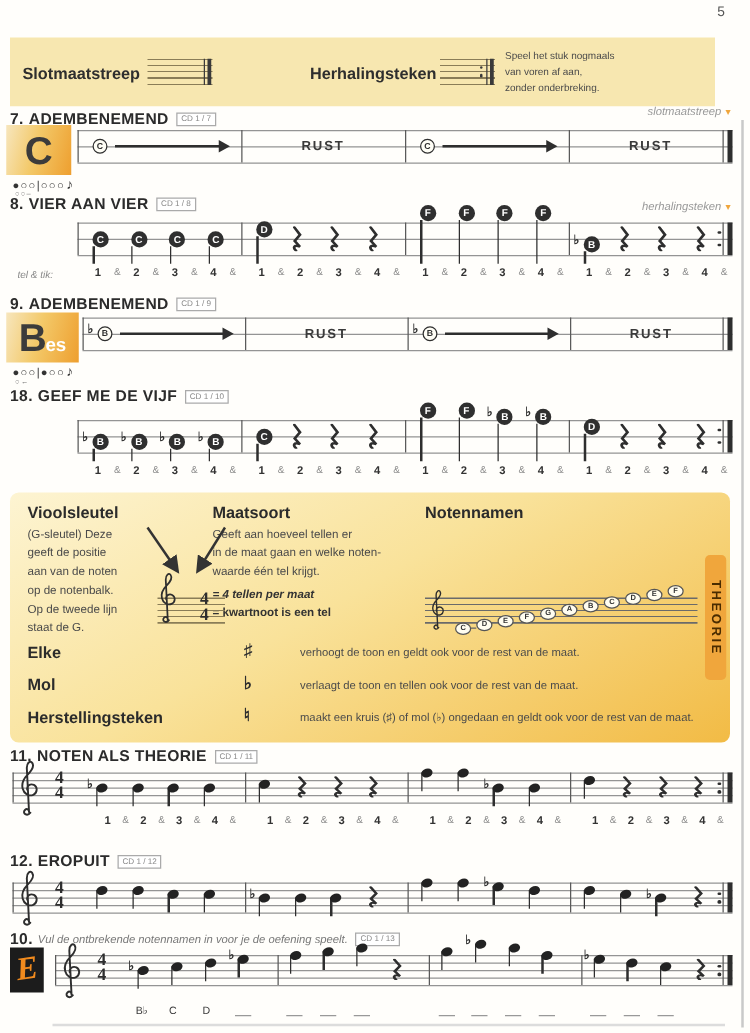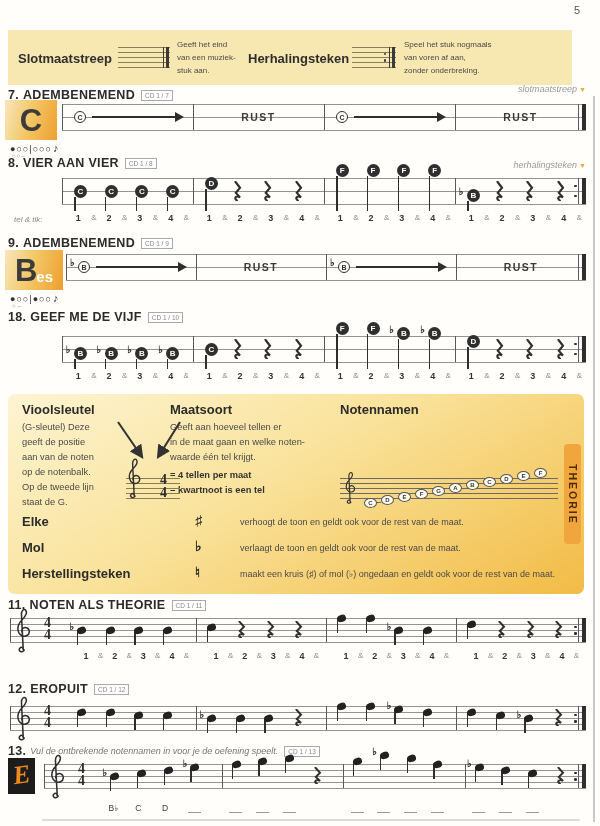--- a/index.html
+++ b/index.html
@@ -80,23 +80,20 @@
 
 <div class="page">
   <div class="pagenum">5</div>
 
   <div class="defbox">
     <span class="defterm" style="left:10px;">Slotmaatstreep</span>
     <span class="bargl" style="left:110px;width:52px;">
         <span class="thin"></span>
         <span class="thick"></span>
       </span>
-    <span class="defdesc" style="left:169px;width:70px;">Geeft het eind
-van een muziek-
-stuk aan.</span>
     <span class="defterm" style="left:240px;">Herhalingsteken</span>
     <span class="bargl" style="left:344px;width:44px;">
         <span class="dot" style="top:5.5px;"></span>
         <span class="dot" style="top:12px;"></span>
         <span class="thin"></span>
         <span class="thick"></span>
       </span>
     <span class="defdesc" style="left:396px;width:110px;">Speel het stuk nogmaals
 van voren af aan,
 zonder onderbreking.</span>
@@ -362,21 +359,21 @@
     <div class="tbody" style="left:14px;top:26px;width:120px;">(G-sleutel) Deze
 geeft de positie
 aan van de noten
 op de notenbalk.
 Op de tweede lijn
 staat de G.</div>
     <div class="thead" style="left:162px;top:8px;">Maatsoort</div>
     <div class="tbody" style="left:162px;top:26px;width:180px;">Geeft aan hoeveel tellen er
 in de maat gaan en welke noten-
 waarde één tel krijgt.</div>
-    <div class="teq" style="left:162px;top:76px;">= 4 tellen per maat</div>
+    <div class="teq" style="left:162px;top:76px;font-style:italic;">= 4 tellen per maat</div>
     <div class="teq" style="left:162px;top:91px;">= kwartnoot is een tel</div>
 
     <svg style="position:absolute;left:100px;top:26px;" width="80" height="40">
       <defs>
           <marker id="ah" markerWidth="7" markerHeight="7" refX="4" refY="3.5" orient="auto">
             <path d="M0 0 L7 3.5 L0 7 Z" fill="#333"></path>
           </marker>
         </defs>
       <line x1="10" y1="2" x2="32" y2="34" stroke="#333" stroke-width="2" marker-end="url(#ah)"></line>
       <line x1="72" y1="2" x2="52" y2="34" stroke="#333" stroke-width="2" marker-end="url(#ah)"></line>
@@ -406,21 +403,21 @@
         <div class="nnl" style="left: 160px; top: 3.5px;">D</div>
         <div class="nnl" style="left: 177px; top: 0.5px;">E</div>
         <div class="nnl" style="left: 194px; top: -2.5px;">F</div>
       </div>
 
     <div class="trowterm" style="top:120px;">Elke</div>
     <div class="trowsym" style="top:118px;">♯</div>
     <div class="trowdesc" style="top:123px;">verhoogt de toon en geldt ook voor de rest van de maat.</div>
     <div class="trowterm" style="top:146px;">Mol</div>
     <div class="trowsym" style="top:144px;">♭</div>
-    <div class="trowdesc" style="top:149px;">verlaagt de toon en geldt ook voor de rest van de maat.</div>
+    <div class="trowdesc" style="top:149px;">verlaagt de toon en tellen ook voor de rest van de maat.</div>
     <div class="trowterm" style="top:172px;">Herstellingsteken</div>
     <div class="trowsym" style="top:170px;">♮</div>
     <div class="trowdesc" style="top:175px;">maakt een kruis (♯) of mol (♭) ongedaan en geldt ook voor de rest van de maat.</div>
 
     <div class="theotab">
         <span>THEORIE</span>
       </div>
   </div>
 
   <div class="sec" style="top:598px;">
@@ -583,21 +580,21 @@
         <div class="nhead" style="left: 514.3px; top: 8.8px;"></div>
         <div class="stem" style="left: 514.3px; top: 12px; height: 15px;"></div>
         <div class="qrest" style="left: 543.4px; top: 3px;"><svg width="11" height="17" viewBox="0 0 11 22" preserveAspectRatio="none">
             <path d="M3.5 1 L8 7.5 L3.8 13 L8 18 C3.5 15.5 2 19 4.8 21.5" fill="none" stroke="#2e2e2e" stroke-width="2.2" stroke-linecap="round"></path>
           </svg></div>
       </div>
   </div>
 
   <div class="sec" style="top:744px;">
     <div class="trow">
-      <span class="exnum">13.</span>
+      <span class="exnum">10.</span>
       <span class="subtitle">Vul de ontbrekende notennamen in voor je de oefening speelt.</span>
       <span class="cdbadge">CD 1 / 13</span>
     </div>
     <div class="eelogo">
         <span>E</span>
       </div>
     <div class="staffwrap" style="left:44px;top:20px;width:542px;height:24px;">
         <div class="sline" style="top: 0px;"></div>
         <div class="sline" style="top: 6px;"></div>
         <div class="sline" style="top: 12px;"></div>

